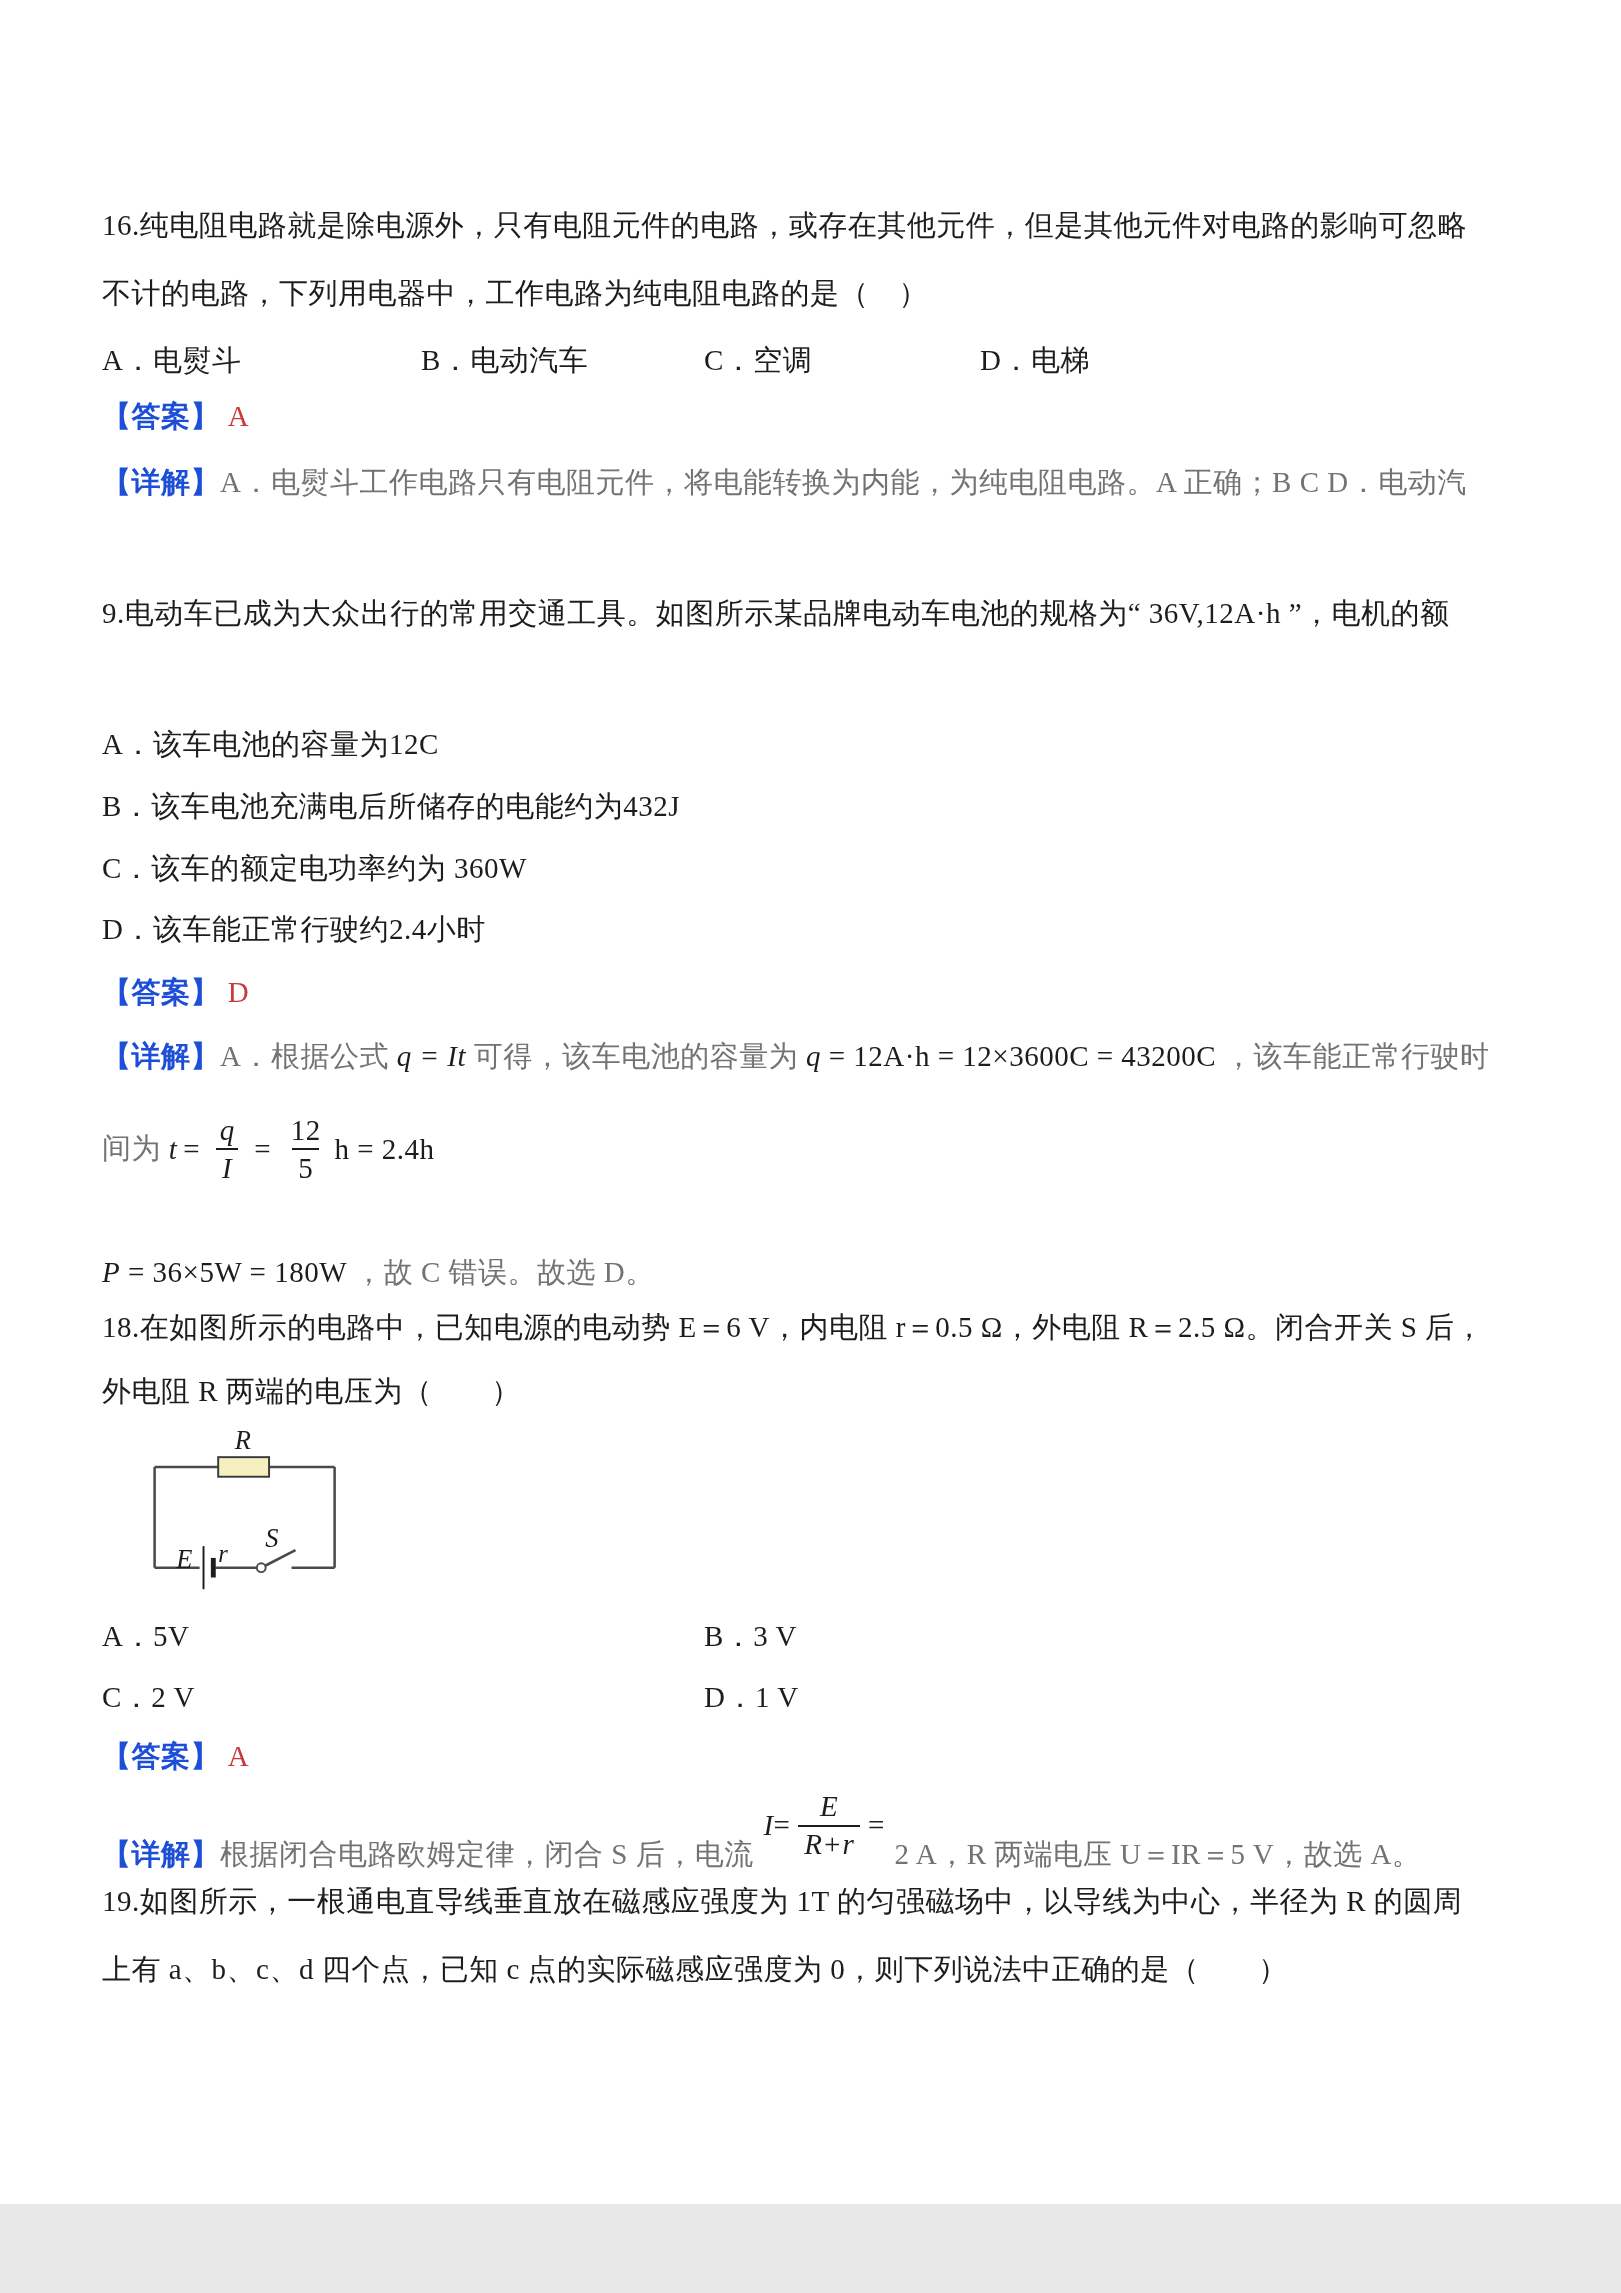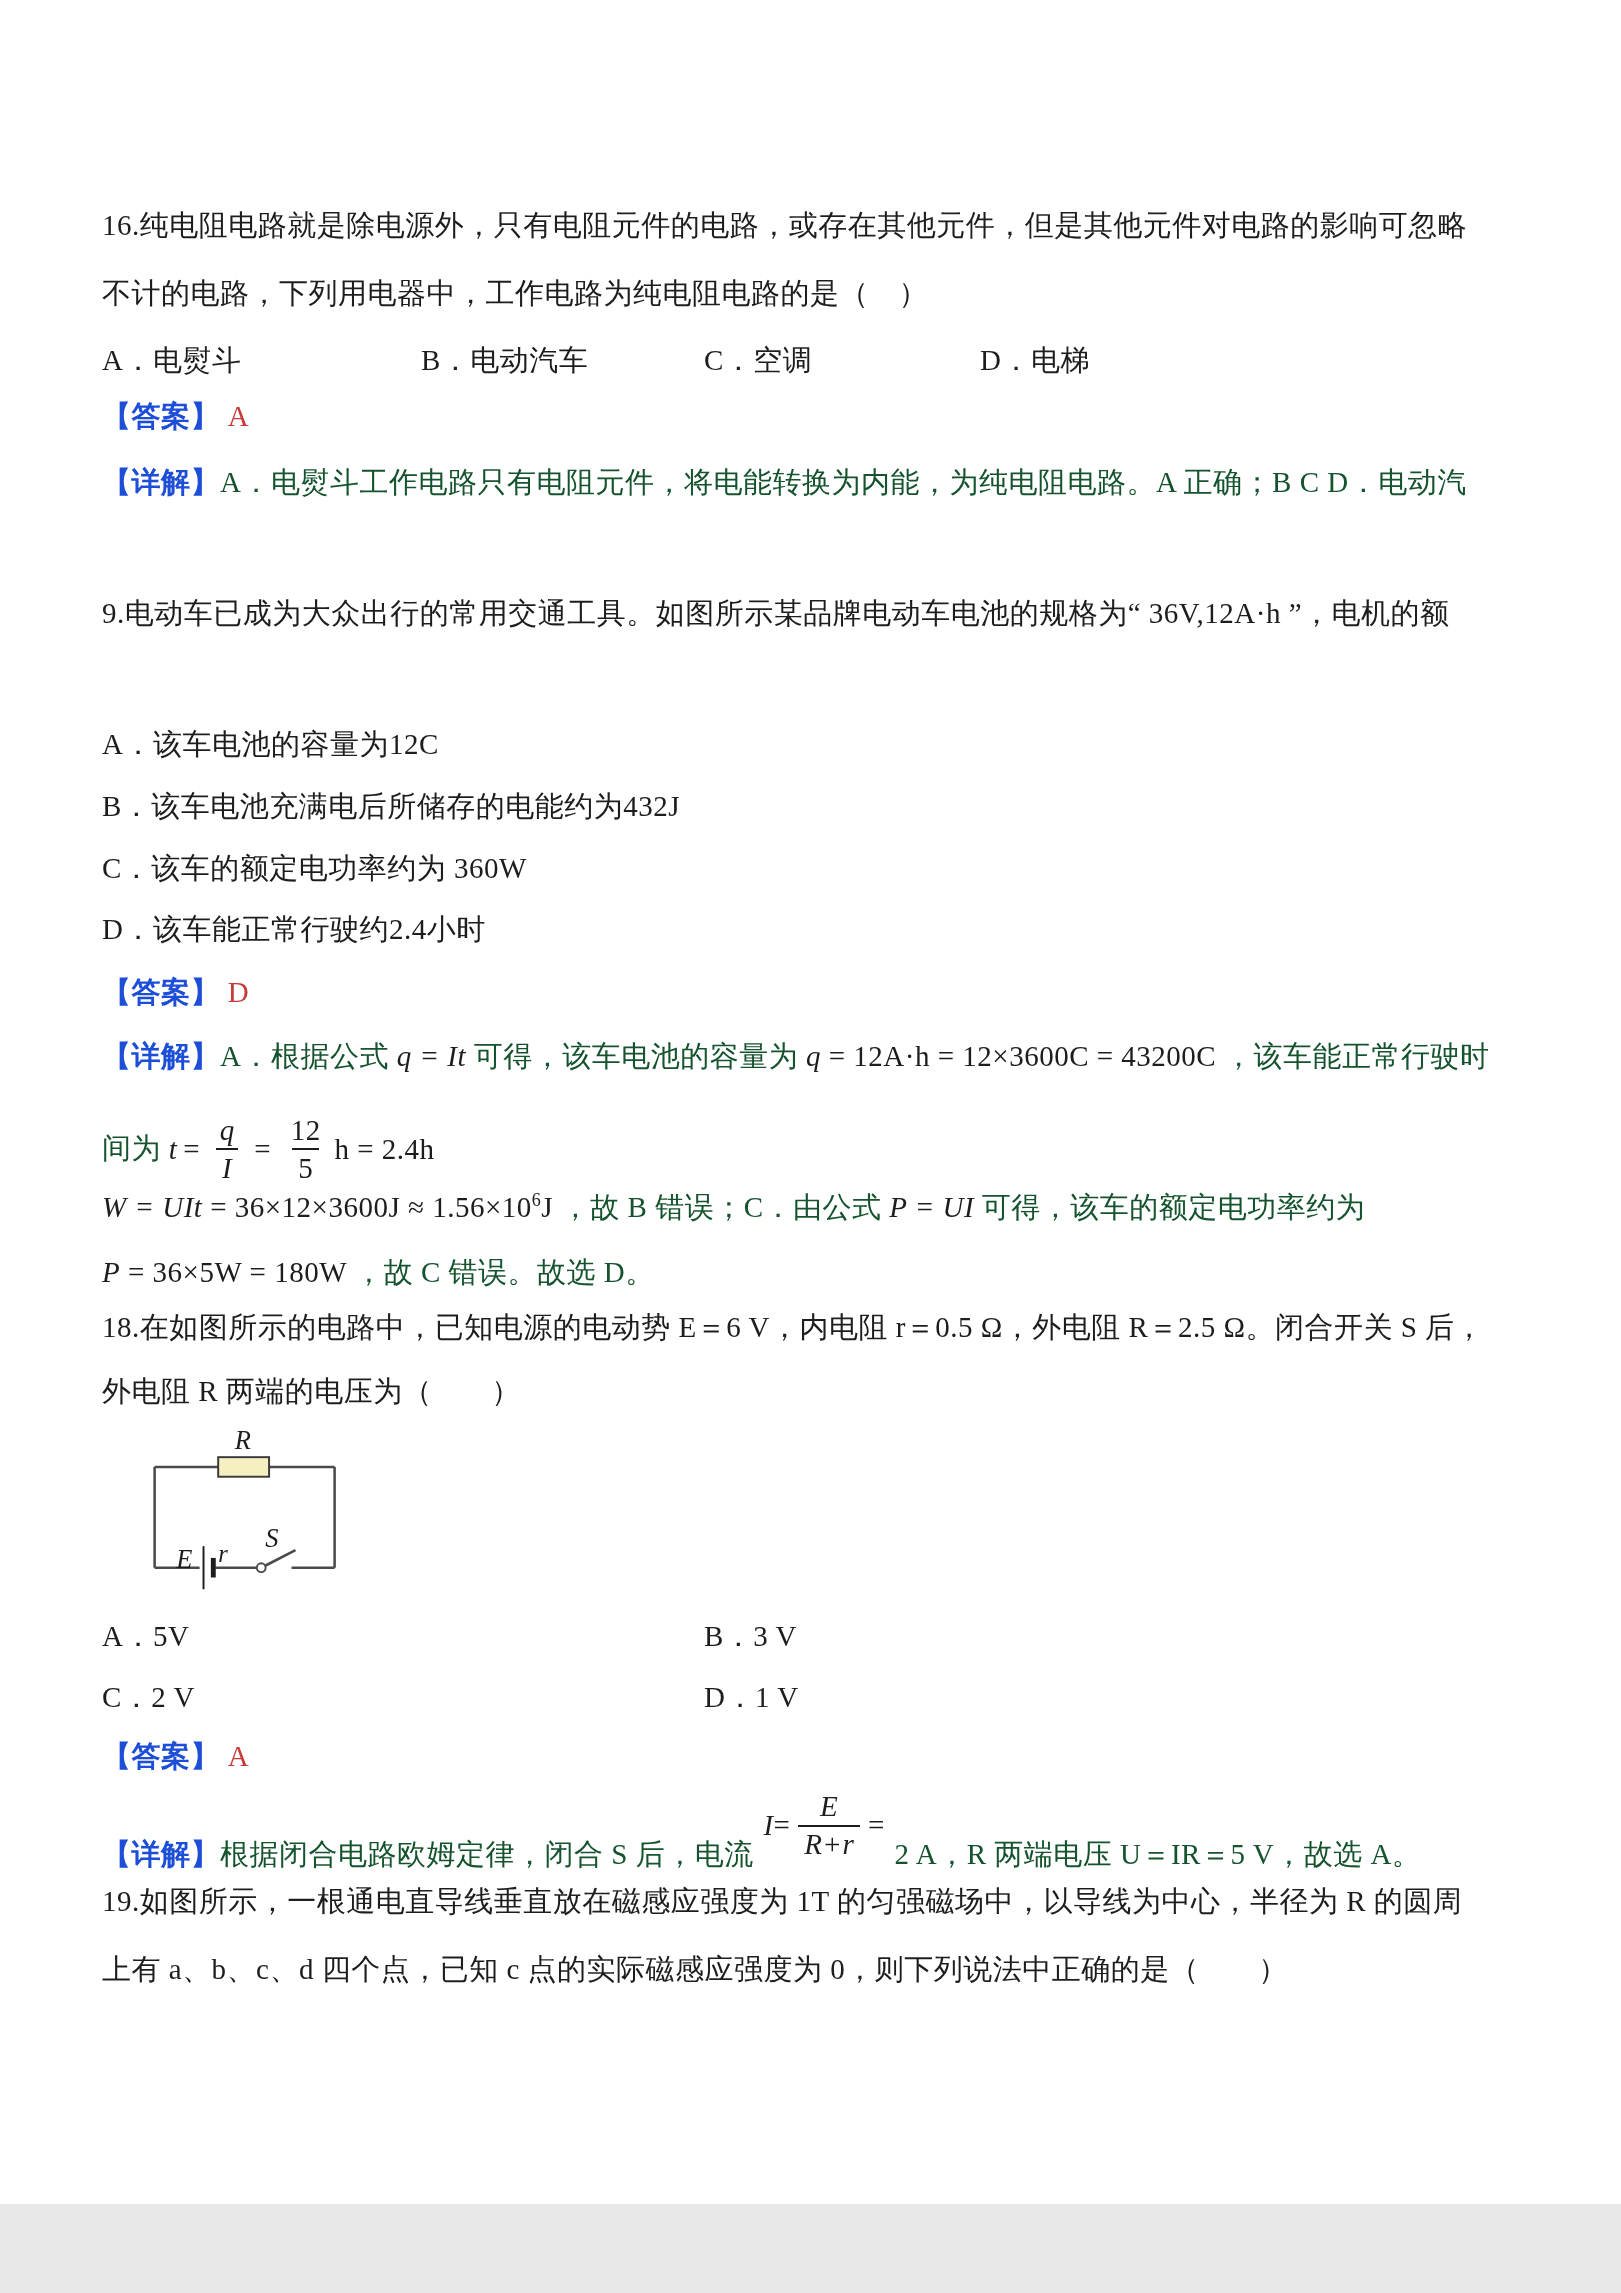--- a/index.html
+++ b/index.html
@@ -12,21 +12,21 @@
   }
   .ln {
     position:absolute;
     left:102px;
     white-space:nowrap;
     font-size:29px;
     color:#1d1d1d;
     letter-spacing:0.5px;
   }
   .flexln { display:flex; align-items:center; }
-  .red  { color:#14532d; }
+  .red  { color:#737373; }
   .tag  { color:#1d4ed8; font-weight:bold; }
   .ansletter { color:#c83a3a; padding-left:7.8px; }
   .math  { font-family:"Liberation Serif","DejaVu Serif",serif; font-style:italic; }
   .mathu { font-family:"Liberation Serif","DejaVu Serif",serif; font-style:normal; }
   .frac {
     display:inline-flex; flex-direction:column; align-items:center;
     line-height:1.05; margin:0 7.8px; vertical-align:middle;
   }
   .frac .den { border-top:2px solid #1d1d1d; }
   .frac .num { padding:0 5.9px 2.9px; }
@@ -91,26 +91,20 @@
       <span class="den math">I</span>
     </span>
     <span class="mathu" style="margin:0 5.9px">=</span>
     <span class="frac">
       <span class="num mathu">12</span>
       <span class="den mathu">5</span>
     </span>
     <span class="mathu">h = 2.4h</span>
   </div>
 
-  <div class="ln" style="top:1188px">
-    <span class="math">W = UIt</span><span class="mathu"> = 36×12×3600J ≈ 1.56×10</span><sup class="e mathu">6</sup><span class="mathu">J</span>
-    <span class="red">，故 B 错误；C．由公式</span>
-    <span class="math">P = UI</span>
-    <span class="red">可得，该车的额定电功率约为</span>
-  </div>
 
   <div class="ln" style="top:1253px">
     <span class="math">P</span><span class="mathu"> = 36×5W = 180W</span>
     <span class="red">，故 C 错误。故选 D。</span>
   </div>
 
   <div class="ln" style="top:1308px">18.在如图所示的电路中，已知电源的电动势 E＝6 V，内电阻 r＝0.5 Ω，外电阻 R＝2.5 Ω。闭合开关 S 后，</div>
   <div class="ln" style="top:1372px">外电阻 R 两端的电压为（　　）</div>
 
   <svg width="225" height="191" viewBox="0 0 230 195" style="position:absolute; left:137px; top:1414px">

